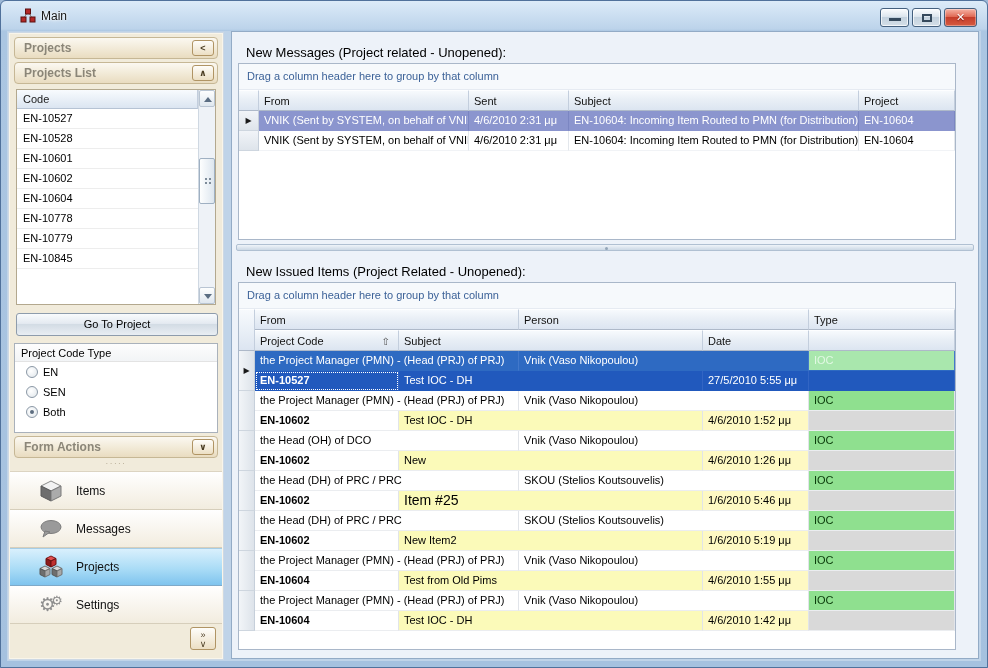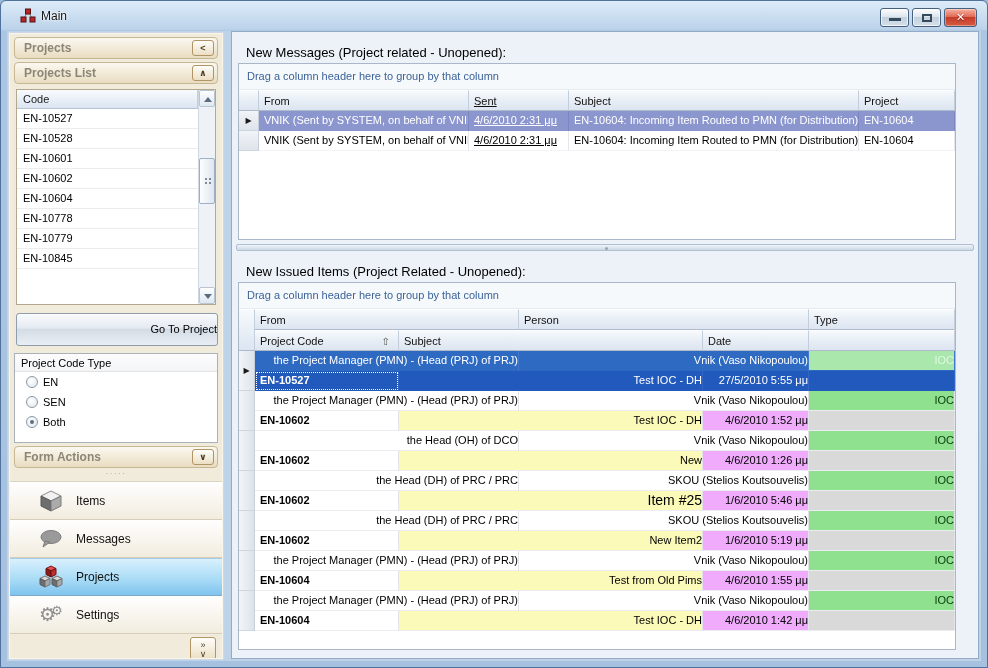--- a/index.html
+++ b/index.html
@@ -52,23 +52,23 @@
   .tri-up { top:6px; border-bottom:5px solid #5a6d82; }
   .tri-dn { top:6px; border-top:5px solid #5a6d82; }
   .vsb-thumb { position:absolute; left:0; top:68px; width:16px; height:46px;
                background:linear-gradient(to right,#fdfefe,#dde6ef); border:1px solid #9fb0c2; border-radius:2px; }
   .thumb-grip { position:absolute; left:4px; top:18px; width:8px; height:8px;
                 background:radial-gradient(circle at 2px 2px,#7d8b99 1px,transparent 1.2px),
                            radial-gradient(circle at 6px 2px,#7d8b99 1px,transparent 1.2px),
                            radial-gradient(circle at 2px 6px,#7d8b99 1px,transparent 1.2px),
                            radial-gradient(circle at 6px 6px,#7d8b99 1px,transparent 1.2px); }
 
-  .go-btn { display:block; margin:8px 6px 0 6px; width:202px; height:33px; border:1px solid #8e9cac; border-radius:3px;
+  .go-btn { display:block; margin:8px 6px 0 6px; width:202px; height:23px; border:1px solid #8e9cac; border-radius:3px;
             background:linear-gradient(#f9fbfd,#e4eaf1 45%,#d3dce5 50%,#e9eef3);
-            font-size:11px; color:#000; text-align:right; line-height:21px; font-family:inherit; }
+            font-size:11px; color:#000; text-align:center; line-height:21px; font-family:inherit; }
 
   .groupbox { margin:7px 4px 0 4px; height:90px; background:#fff; border:1px solid #a9b1bb; }
   .gb-title { font-size:11px; color:#000; padding:3px 0 2px 6px; border-bottom:1px solid #e3e3e3;
               background:linear-gradient(#fdfdfd,#f2f4f6); }
   .radio-row { display:flex; align-items:center; gap:5px; height:20px; margin-left:11px; font-size:11px; }
   .radio-row:first-of-type { margin-top:4px; }
   .rdot { width:12px; height:12px; border-radius:50%; border:1px solid #8b98a6;
           background:radial-gradient(circle at 4px 4px,#fff,#dfe5ea); position:relative; }
   .radio-row.selected .rdot::after { content:""; position:absolute; left:3px; top:3px; width:4px; height:4px;
           border-radius:50%; background:#5d6d80; }
@@ -98,21 +98,21 @@
   .group-row { height:26px; line-height:25px; padding-left:8px; font-size:11px; color:#3c6298;
                background:#f6f9fc; border-bottom:1px solid #e6ebf2; }
 
   .hdr-row { display:flex; height:21px; }
   .hcell { background:linear-gradient(#f7fafd,#e9eff6 45%,#dce5f1); border-right:1px solid #c3cedd;
            border-bottom:1px solid #aeb9c9; border-top:1px solid #fdfeff;
            font-size:11px; padding:4px 0 0 5px; color:#111; overflow:hidden; white-space:nowrap; position:relative; }
   .ind-h { width:20px; flex:none; }
 
   
-  .m-from { width:210px; flex:none; } .m-sent { width:100px; flex:none;text-decoration:underline; }
+  .m-from { width:210px; flex:none; } .m-sent { width:100px; flex:none; }
   .m-subj { width:290px; flex:none; } .m-proj { flex:1; min-width:0; }
 
   .drow { display:flex; height:20px; font-size:11px; color:#000; }
   .dcell { padding:3px 0 0 5px; border-right:1px solid #e3e7ec; border-bottom:1px solid #f1f3f6;
            white-space:nowrap; overflow:hidden; }
   .ind-c { width:20px; flex:none; background:linear-gradient(to bottom,#f1f4f8,#dee4eb);
            border-right:1px solid #c6cfda; border-bottom:1px solid #ced6df;
            display:flex; align-items:center; justify-content:center; }
   .ind-arrow { display:none; font-size:8px; color:#1a1a1a; }
   .selected .ind-arrow { display:block; }
@@ -126,27 +126,27 @@
   .i-from { width:264px; flex:none; } .i-person { width:290px; flex:none; } .i-type { flex:1; min-width:0; }
   .i-code { width:144px; flex:none; display:flex; } .i-subj { width:304px; flex:none; }
   .i-date { width:106px; flex:none; } .i-blank { flex:1; min-width:0; }
   .sort-glyph { margin-left:auto; margin-right:8px; font-size:10px; color:#555; line-height:13px; }
 
   .record { display:flex; }
   .rec-ind { width:16px; flex:none; background:linear-gradient(to right,#f2f5f8,#dde3ea);
              border-right:1px solid #c6cfda; border-bottom:1px solid #ced6df;
              display:flex; align-items:center; justify-content:center; }
   .rec-main { flex:1; min-width:0; }
-  .r { display:flex; height:20px; font-size:11px; color:#000;text-align:right; }
+  .r { display:flex; height:20px; font-size:11px; color:#000; }
   .cell { padding:3px 0 0 5px; border-right:1px solid #e1e4e9; border-bottom:1px solid #ebedf0;
           white-space:nowrap; overflow:hidden; }
   .c-type { background:#8fe08f; color:#063; color:#0a3a0a; }
   .c-code { font-weight:bold; }
   .c-subj { background:#fbfab9; }
-  .c-date { background:#f0abfc; }
+  .c-date { background:#fef9c3; }
   .c-blank { background:#d9d9d9; }
   .record.large-subject .c-subj { font-size:14px; padding-top:1px; }
 
   .record.selected .r-a .cell { background:#2e6ac2; color:#fff; border-right-color:#4278cb; border-bottom-color:#2e6ac2; }
   .record.selected .r-a .c-type { background:#a9e7ad; color:#e2f8e4; }
   .record.selected .r-b .cell { background:#2159bd; color:#fff; border-right-color:#3265c4; border-bottom-color:#2159bd; }
   .record.selected .c-code { outline:1px dotted #fff; outline-offset:-2px; }
 
   .hsplitter { position:absolute; left:4px; right:4px; top:212px; height:7px; border:1px solid #b0c0d2;
                border-radius:2px; background:linear-gradient(#eff4f9,#ccd8e5); }

